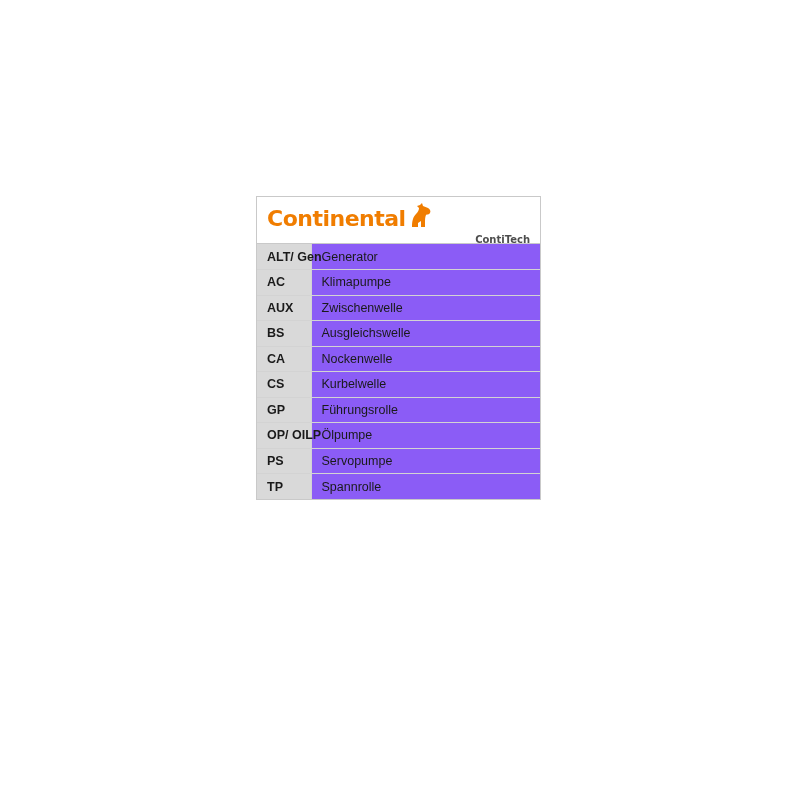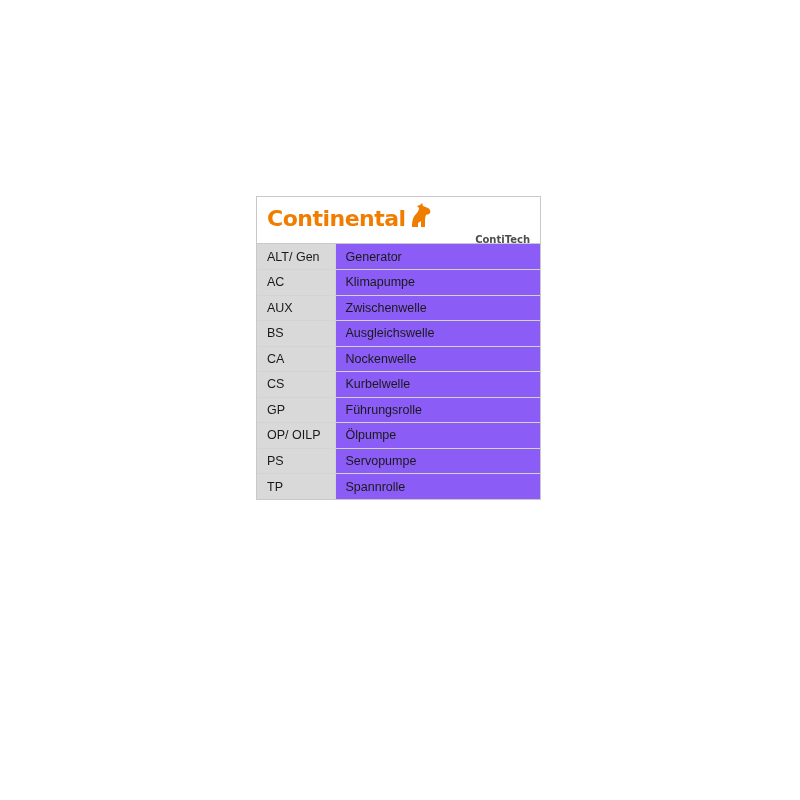--- a/index.html
+++ b/index.html
@@ -91,23 +91,23 @@
     padding: 0 0 0 10px;
     vertical-align: middle;
     box-sizing: border-box;
   }
 
   table.legend-table tr:last-child td {
     border-bottom: none;
   }
 
   td.code-cell {
-    width: 78px;
+    width: 54px;
     background: #d9d9d9;
-    font-weight: normal;
+    font-weight: bold;
     border-right: 1px solid #d3d3d3;
     white-space: nowrap;
   }
 
   td.name-cell {
     background: #8b5cf6;
     font-weight: normal;
     white-space: nowrap;
   }
 </style>

